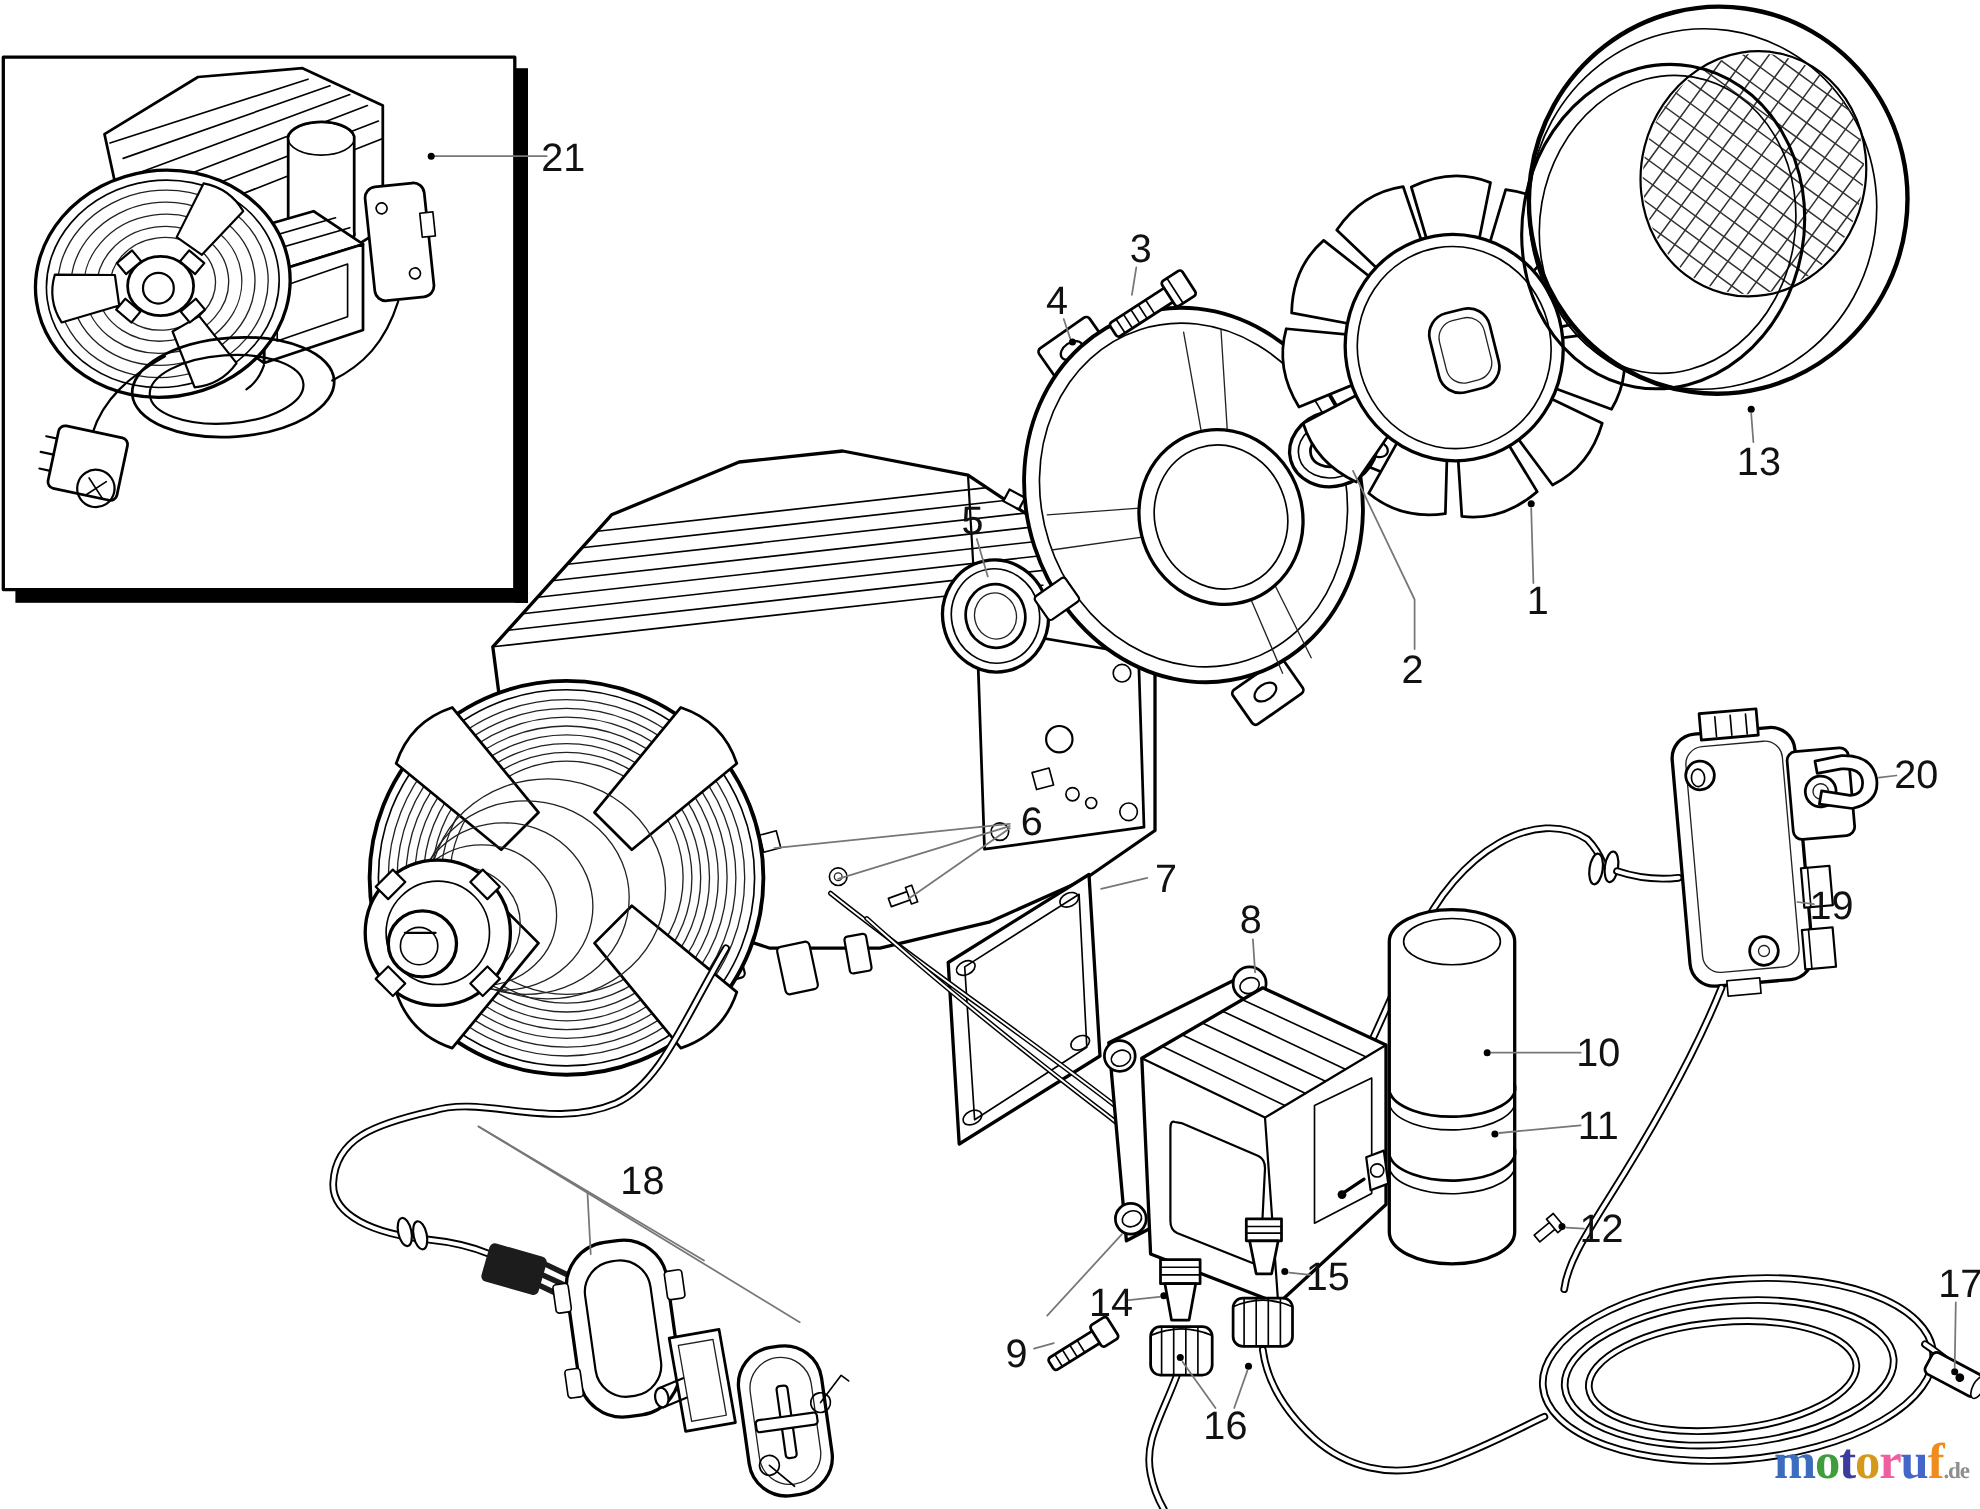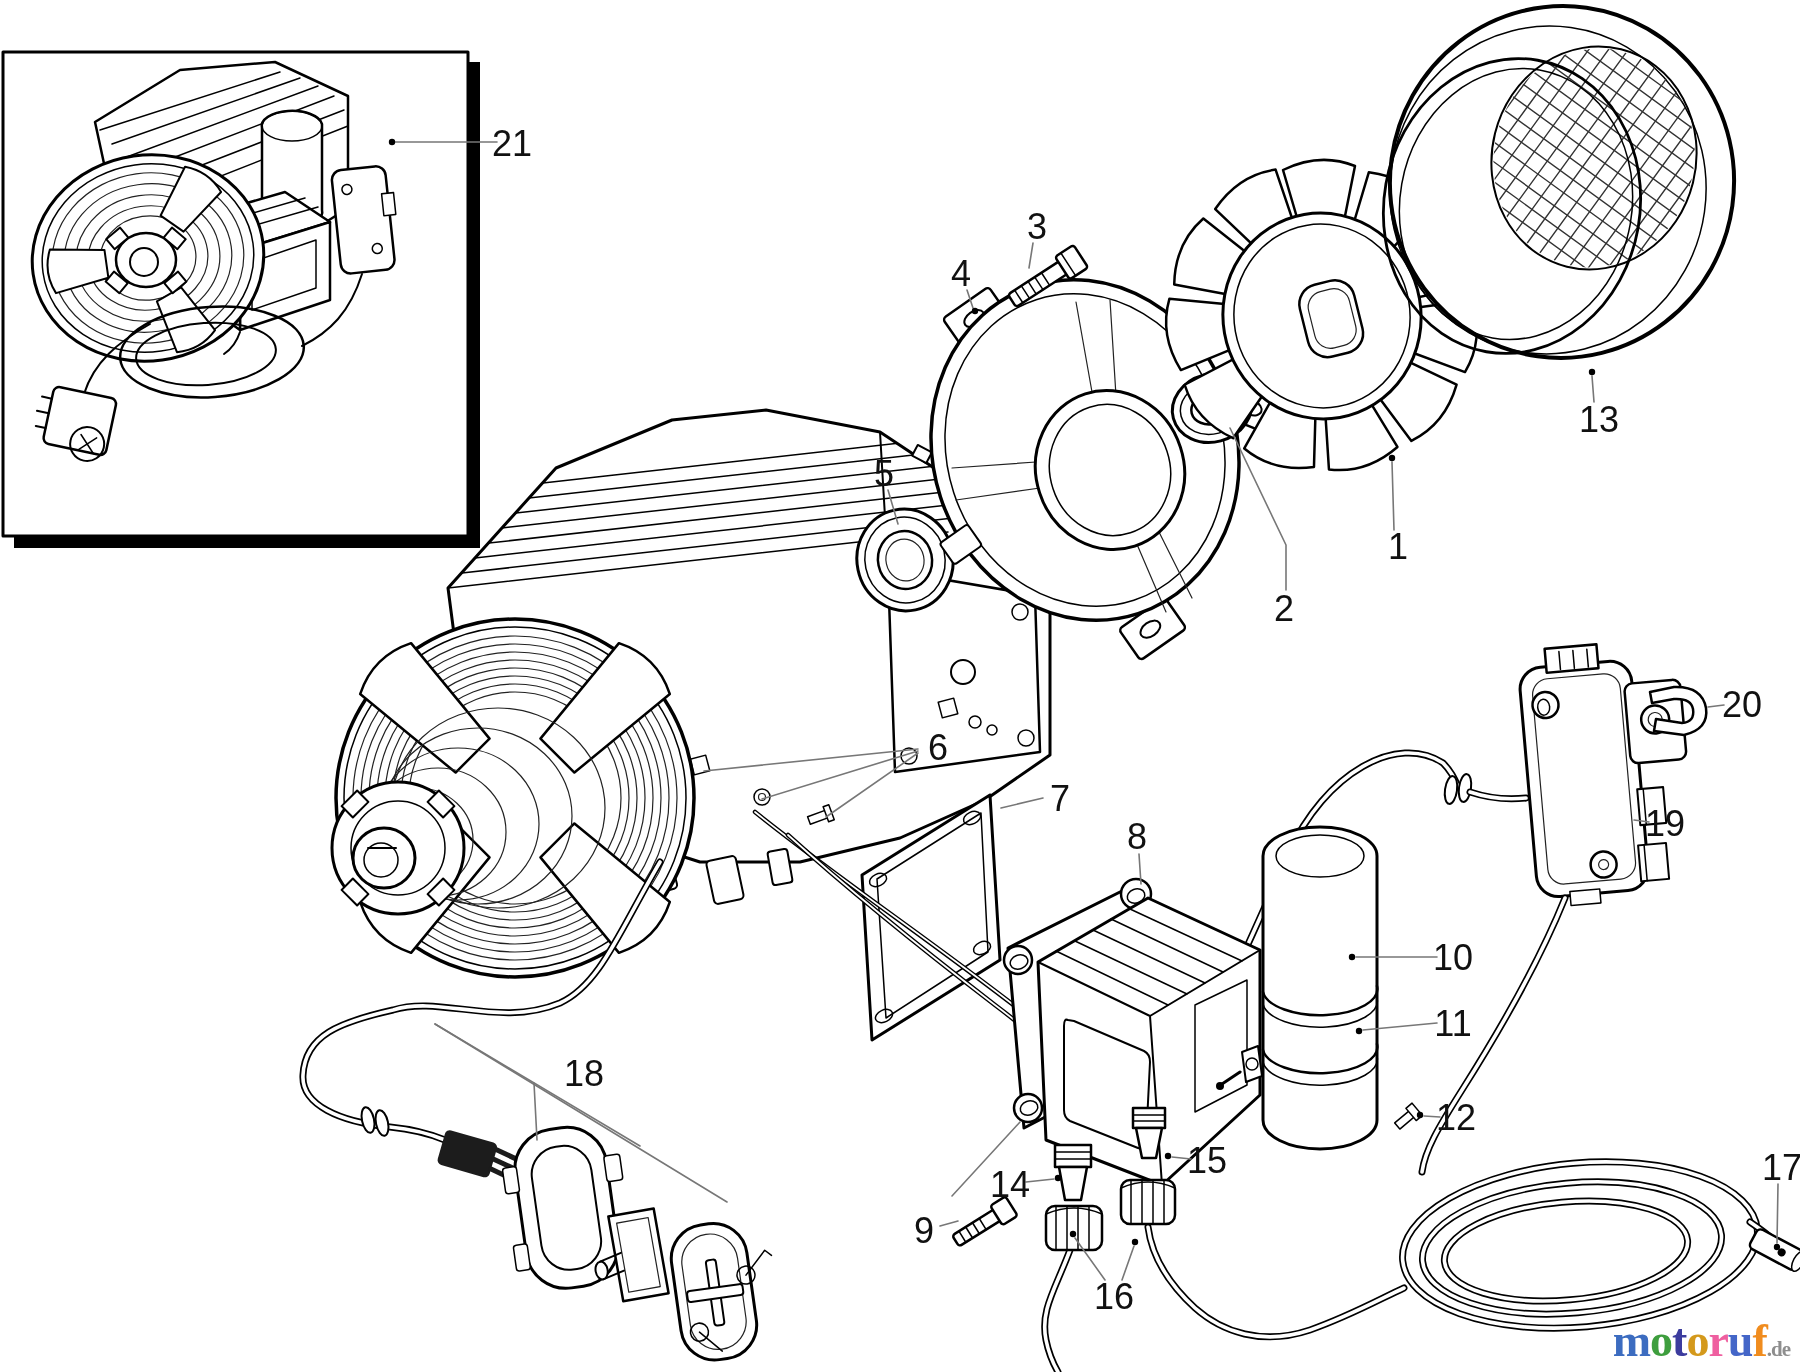--- a/index.html
+++ b/index.html
@@ -12,21 +12,21 @@
   .ln25{fill:none;stroke:#000;stroke-width:2.5;}
   .ln15{fill:none;stroke:#000;stroke-width:1.5;}
   .thin{fill:none;stroke:#222;stroke-width:1.2;}
   .w   {fill:#fff;}
   .tubeO{fill:none;stroke:#000;stroke-width:7;}
   .tubeI{fill:none;stroke:#fff;stroke-width:3.6;}
   .wireO{fill:none;stroke:#000;stroke-width:4.5;}
   .wireI{fill:none;stroke:#fff;stroke-width:1.8;}
   .callout-num{font-family:"Liberation Sans",sans-serif;font-size:36px;fill:#111;
                text-anchor:middle;dominant-baseline:central;}
-  .logo{position:absolute;right:10px;bottom:8px;font-family:"Liberation Serif",serif;
+  .logo{position:absolute;right:10px;bottom:20px;font-family:"Liberation Serif",serif;
         font-weight:bold;font-size:46px;letter-spacing:-1px;line-height:1;user-select:none;}
   .logo .suffix{font-size:21px;font-weight:bold;}
 </style>
 </head>
 <body>
 
 <div class="stage">
 <svg width="1800" height="1372" viewBox="0 0 1800 1372">
 <defs>
   <clipPath id="motorClip">

